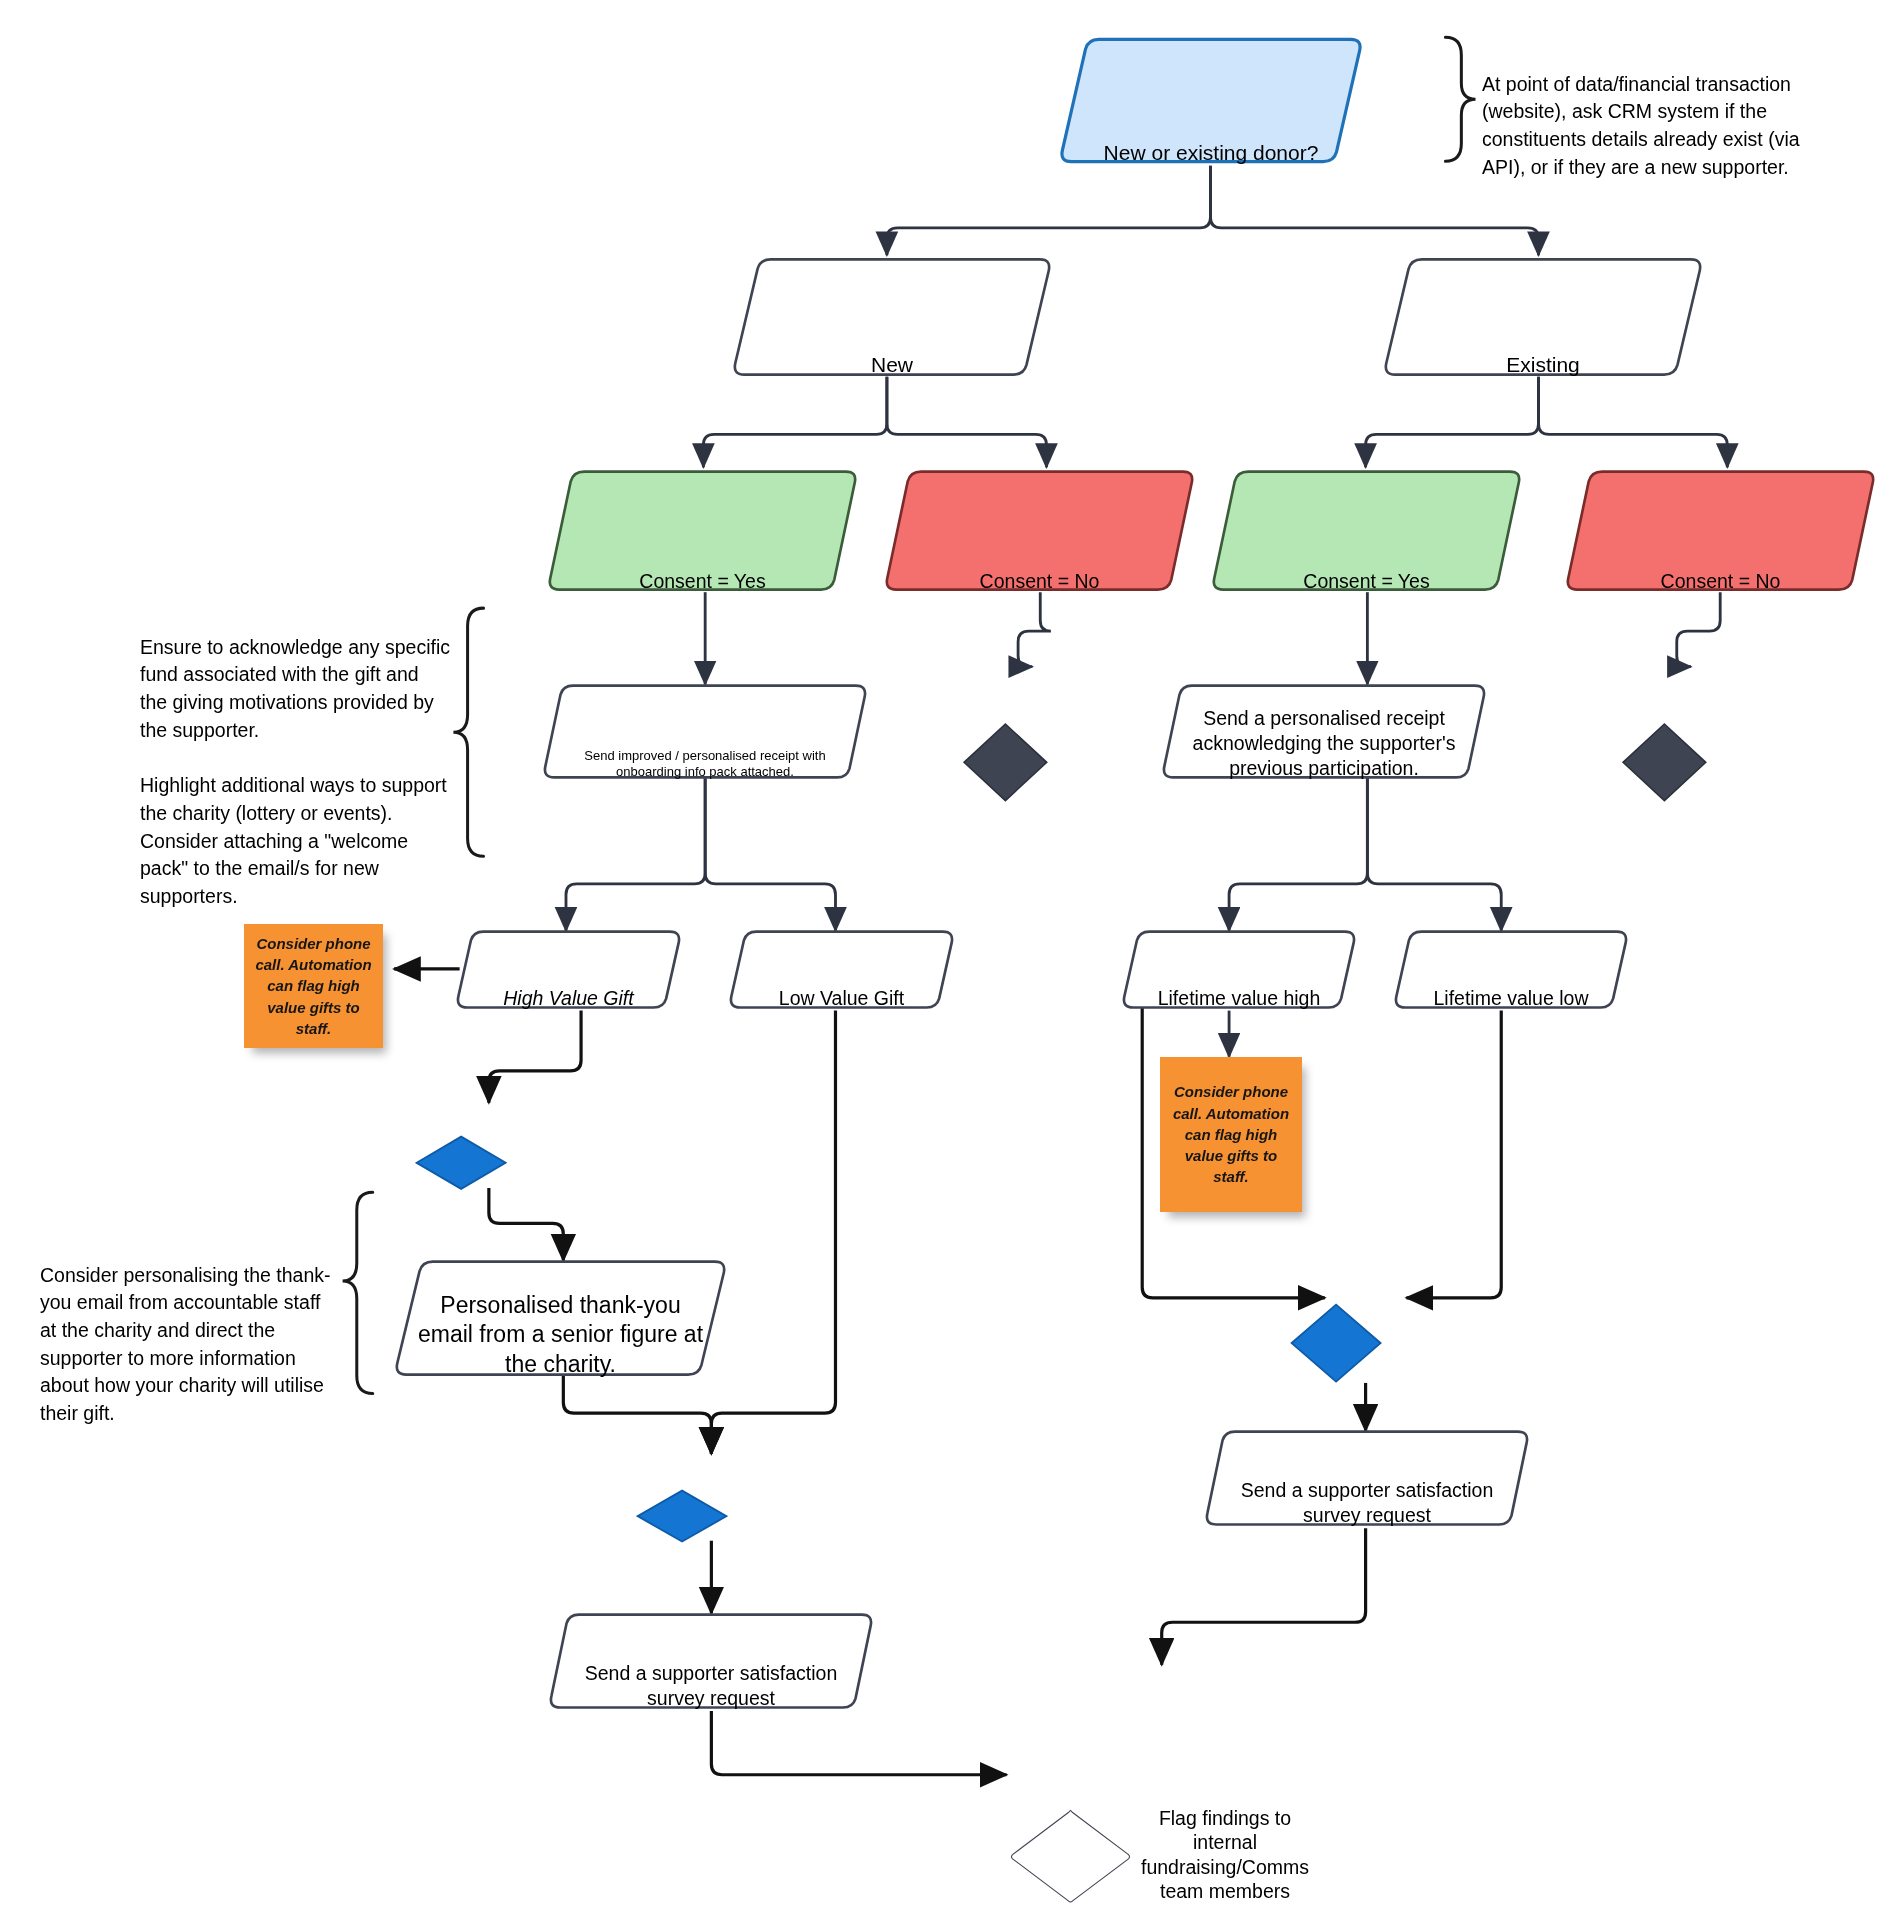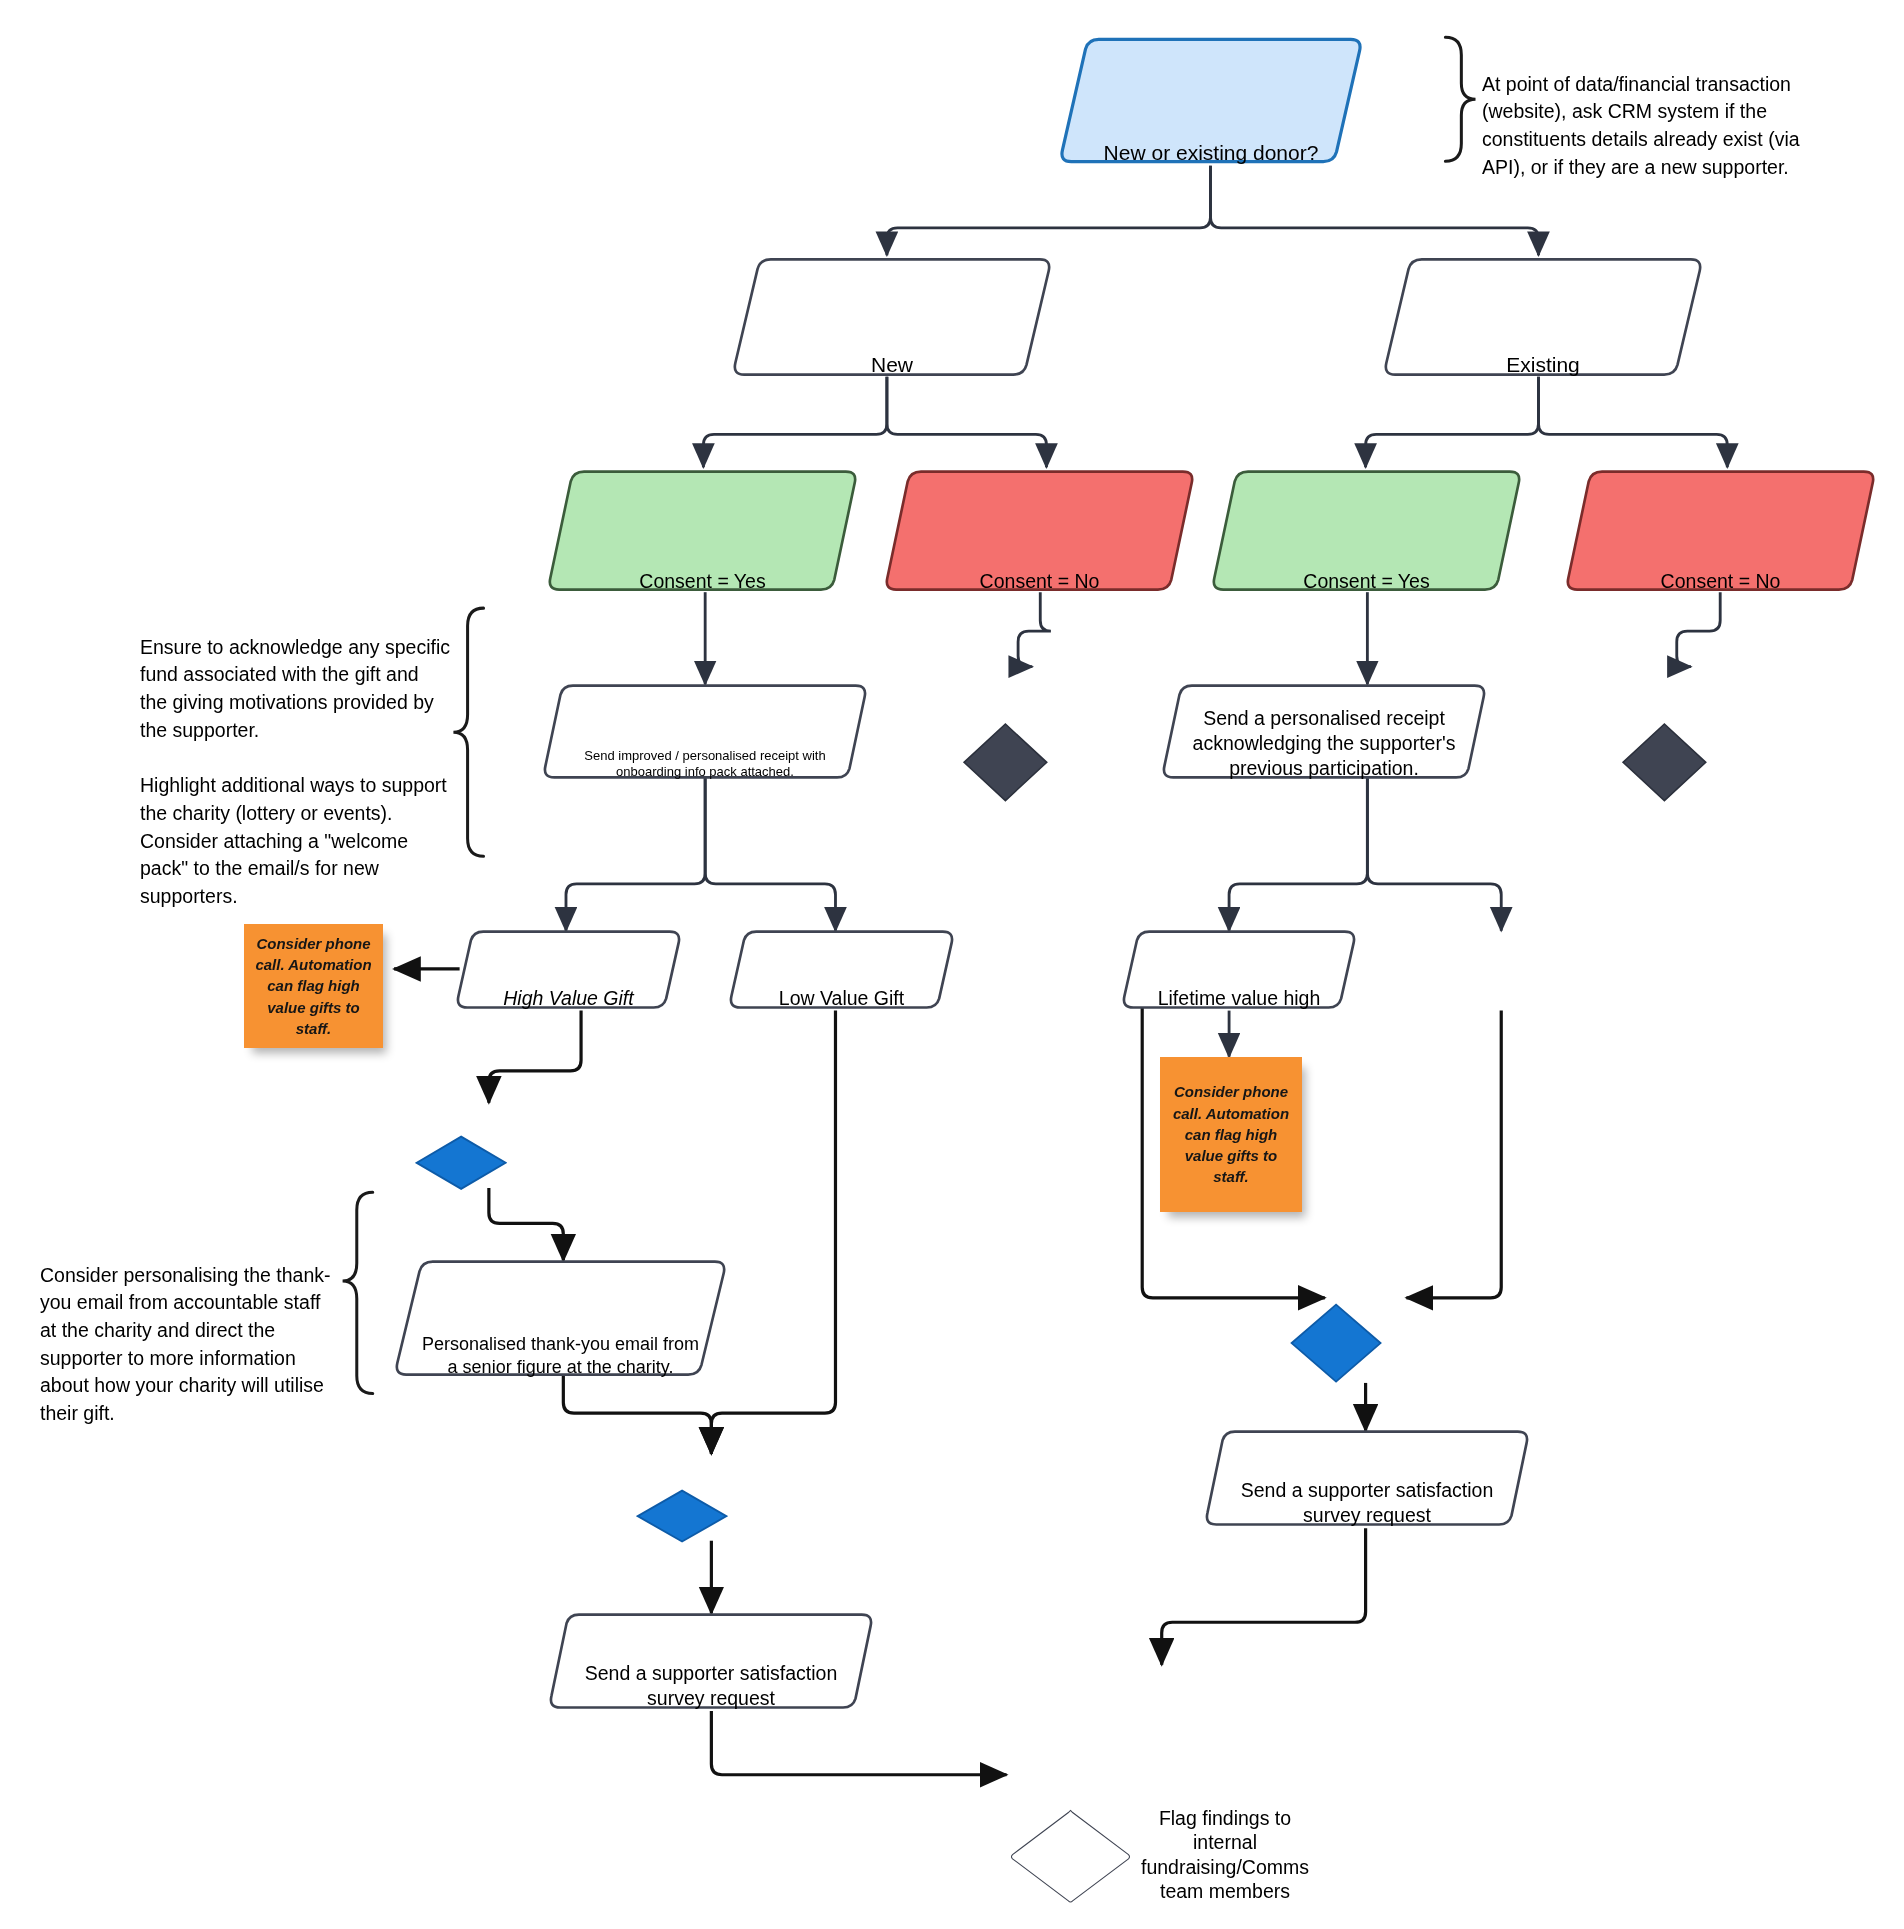--- a/index.html
+++ b/index.html
@@ -187,29 +187,35 @@
     <span class="lbl" style="padding:0 12.4px;margin-top:44px;">Low Value Gift</span>
   </div>
 
   <div class="node para" style="left:1120px;top:929px;width:238px;height:82px;font-size:19.5px;color:#000;">
     <svg class="para-fill" viewBox="0 0 268 93" preserveAspectRatio="none">
       <path d="M33,3 Q22,3 19,13 L5,76 Q2,89 15,89 L235,89 Q246,89 249,79 L263,16 Q266,3 253,3 Z" fill="#ffffff" stroke="#3f4452" stroke-width="3"></path>
     </svg>
     <span class="lbl" style="padding:0 10.6px;">Lifetime value high</span>
   </div>
 
+  <div class="node para" style="left:1392px;top:929px;width:238px;height:82px;font-size:19.5px;color:#000;">
+    <svg class="para-fill" viewBox="0 0 268 93" preserveAspectRatio="none">
+      <path d="M33,3 Q22,3 19,13 L5,76 Q2,89 15,89 L235,89 Q246,89 249,79 L263,16 Q266,3 253,3 Z" fill="#ffffff" stroke="#3f4452" stroke-width="3"></path>
+    </svg>
+    <span class="lbl" style="padding:0 10.6px;">Lifetime value low</span>
+  </div>
 
   <div class="node" style="left:415px;top:1102px;width:147px;height:89px;font-size:18.6px;color:#ffffff;">
     <svg class="para-fill" viewBox="0 0 166 100" preserveAspectRatio="none">
       <path d="M83,3 L163,50 L83,97 L3,50 Z" fill="#1476d2" stroke="#0d5ba8" stroke-width="3.4"></path>
     </svg>
     <span class="diamond-txt">Wait 1 day</span>
   </div>
 
-  <div class="node para" style="left:392px;top:1259px;width:337px;height:120px;font-size:18px;color:#000;">
+  <div class="node para" style="left:392px;top:1259px;width:337px;height:120px;font-size:23px;color:#000;">
     <svg class="para-fill" viewBox="0 0 380 135" preserveAspectRatio="none">
       <path d="M46,3 Q34,3 31,14 L6,117 Q3,130 16,130 L334,130 Q346,130 349,119 L374,16 Q377,3 364,3 Z" fill="#ffffff" stroke="#3f4452" stroke-width="3"></path>
     </svg>
     <span class="lbl">Personalised thank-you email from a senior figure at the charity.</span>
   </div>
 
   <div class="node" style="left:636px;top:1454px;width:151px;height:89px;font-size:18.6px;color:#ffffff;">
     <svg class="para-fill" viewBox="0 0 170 100" preserveAspectRatio="none">
       <path d="M85,3 L167,50 L85,97 L3,50 Z" fill="#1476d2" stroke="#0d5ba8" stroke-width="3.4"></path>
     </svg>

